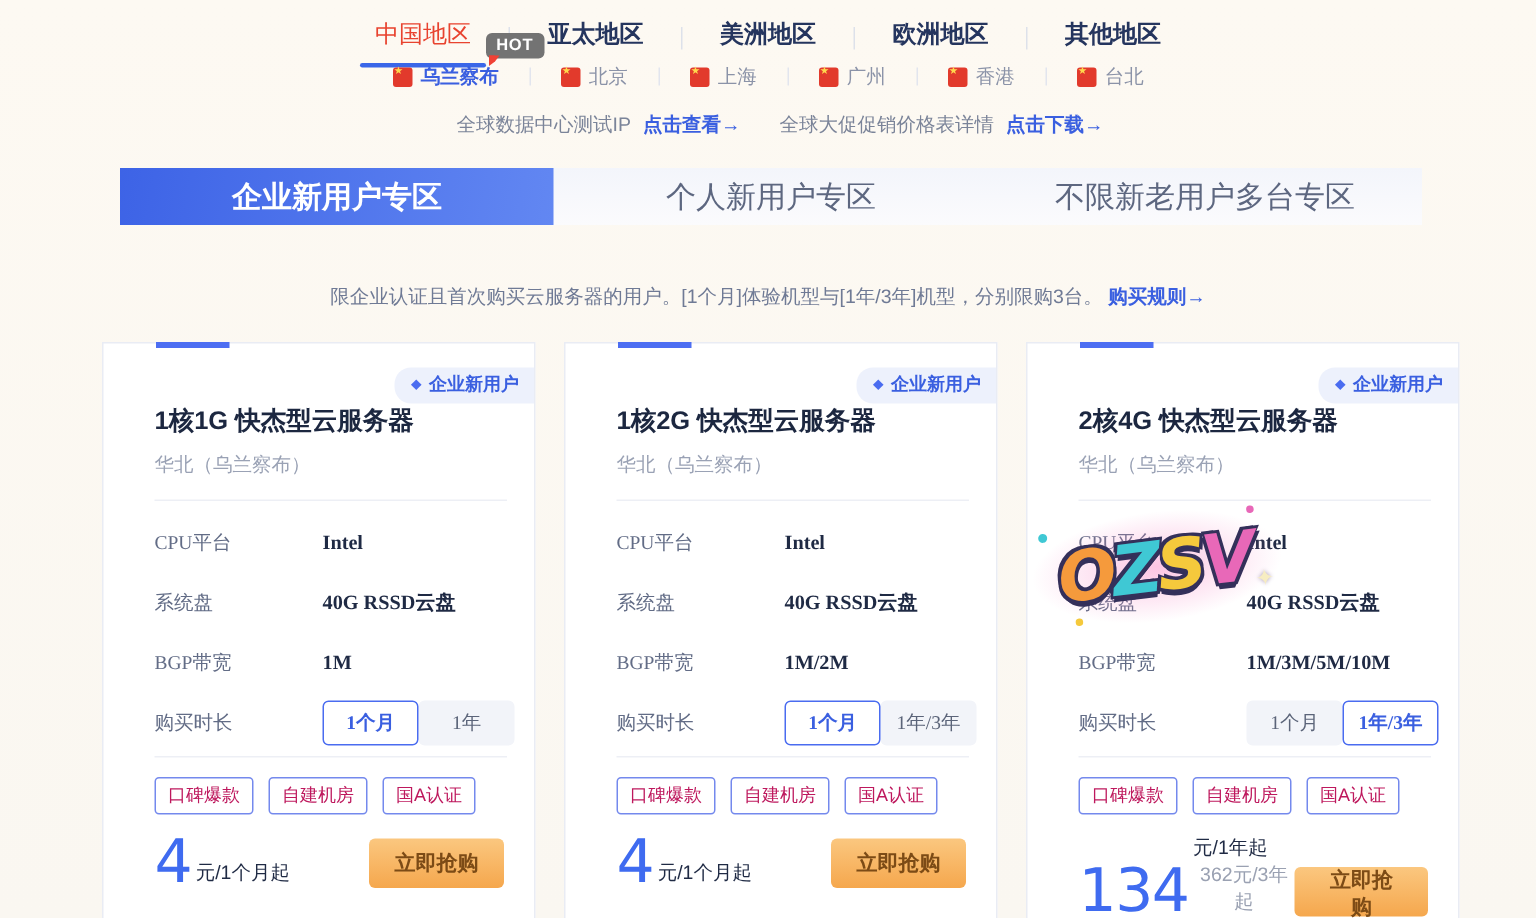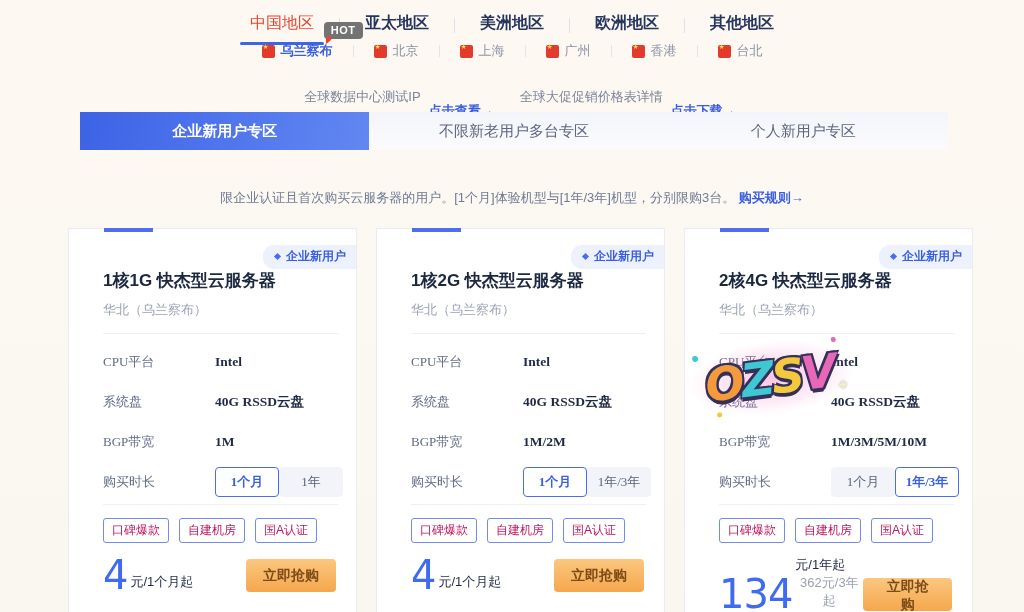--- a/index.html
+++ b/index.html
@@ -26,25 +26,25 @@
   .flag { width:13px; height:13px; background:#e23a2c; border-radius:2px; position:relative; flex:0 0 auto; }
   .flag::after { content:'★'; position:absolute; top:-2px; left:1px; font-size:7px; color:#ffd84d; }
   .cdiv { width:1px; height:12px; background:#e2e5ee; margin:0 14px; }
   .hot-badge { position:absolute; top:-17px; right:-24px; background:#737373; color:#fff; font-size:11px; font-weight:700; letter-spacing:.5px; padding:2px 7px 3px; border-radius:4px; }
   .hot-badge::after { content:''; position:absolute; left:2px; bottom:-5px; border:3px solid transparent; border-top:4px solid #f04135; border-left:4px solid #f04135; }
 
   
   .promo-row { position:absolute; top:74px; left:0; right:0; display:flex; justify-content:center; align-items:center; font-size:13px; color:#7b8499;padding-left:16px; }
   .promo-group { display:flex; align-items:center; gap:8px; }
   .promo-group + .promo-group { margin-left:26px; }
-  .promo-link { color:#3a5fe0; font-weight:600; cursor:pointer;margin-top:28px; }
+  .promo-link { color:#3a5fe0; font-weight:600; cursor:pointer; }
 
   
   .tab-bar { position:absolute; top:112px; left:80px; width:868px; height:38px; display:flex; background:linear-gradient(180deg,#f3f5fb 0%,#fbfbfd 100%); }
-  .tab { flex:1; display:flex; align-items:center; justify-content:center; font-size:15px; color:#5d6780; cursor:pointer; }
+  .tab { flex:1; display:flex; align-items:center; justify-content:center; font-size:20px; color:#5d6780; cursor:pointer; }
   .tab.active { background:linear-gradient(100deg,#3d63e6 0%,#6287f2 100%); color:#fff; font-weight:700; }
 
   
   .notice { position:absolute; top:189px; left:0; right:0; text-align:center; font-size:13px; color:#6f7a95; }
   .notice-link { color:#3a5fe0; font-weight:700; cursor:pointer; }
 
   
   .cards { position:absolute; top:228px; left:68px; display:flex; gap:19px; }
   .card { width:289px; height:434px; background:#fff; border:1px solid #e9ecf4; position:relative; }
   .card-accent { position:absolute; top:-1px; left:35px; width:49px; height:4px; background:#4d6ef2; }
@@ -138,22 +138,22 @@
     <span class="promo-link">点击查看→</span>
   </span>
   <span class="promo-group">
     <span>全球大促促销价格表详情</span>
     <span class="promo-link">点击下载→</span>
   </span>
 </div>
 
 <div class="tab-bar">
   <div class="tab active">企业新用户专区</div>
+  <div class="tab">个人新用户专区</div>
   <div class="tab">不限新老用户多台专区</div>
-  <div class="tab">个人新用户专区</div>
 </div>
 
 <div class="notice">
   <span>限企业认证且首次购买云服务器的用户。[1个月]体验机型与[1年/3年]机型，分别限购3台。</span>
   <span class="notice-link">购买规则→</span>
 </div>
 
 <div class="cards">
 
   <section class="card">

